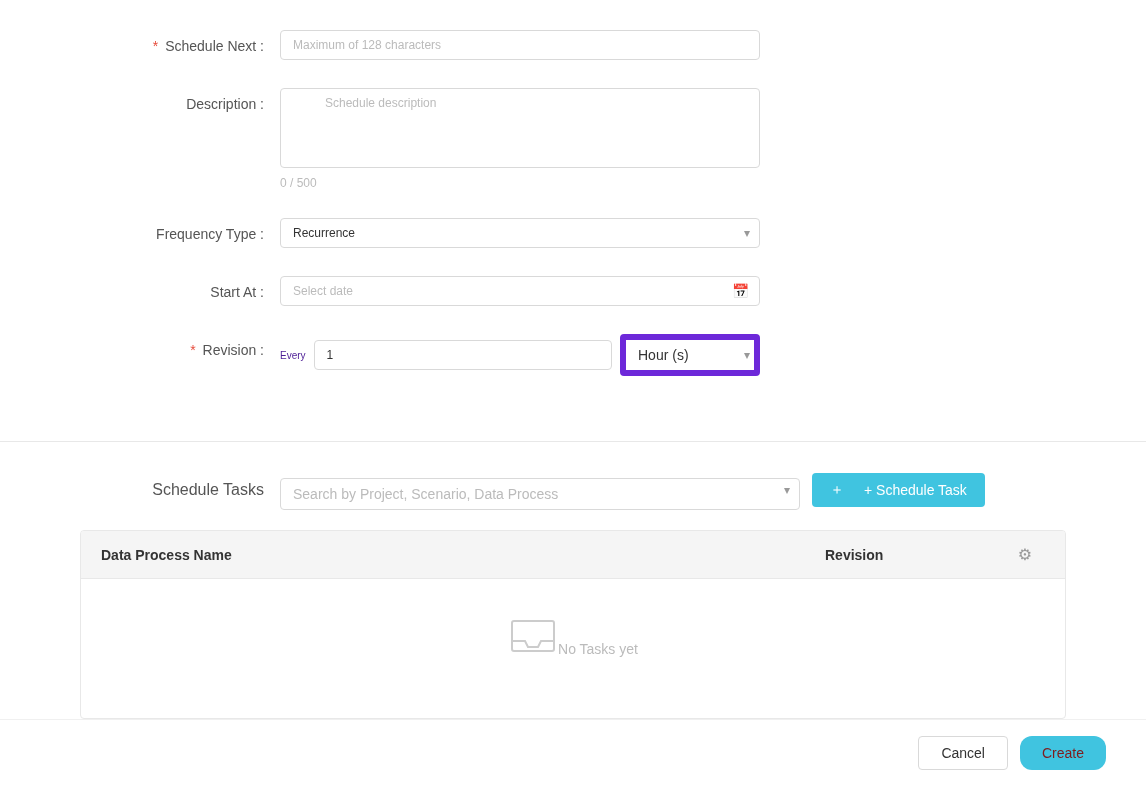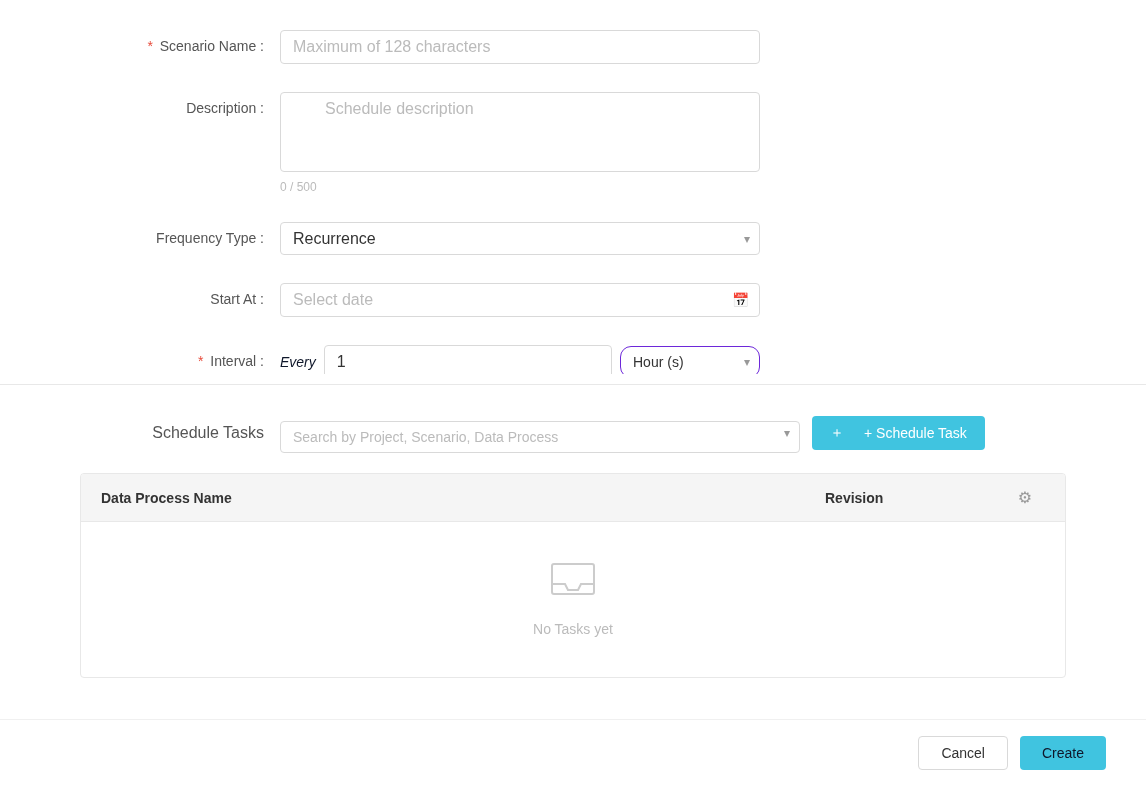--- a/index.html
+++ b/index.html
@@ -48,21 +48,21 @@
     .form-control-wrap {
       flex: 1;
       max-width: 480px;
     }
 
     input[type="text"], textarea, .select-box {
       width: 100%;
       border: 1px solid #d9d9d9;
       border-radius: 4px;
       padding: 7px 12px;
-      font-size: 16px;
+      font-size: 12px;
       color: #333;
       outline: none;
       background: #fff;
     }
 
     input[type="text"]::placeholder, textarea::placeholder {
       color: #bbb;
     }
 
     textarea {
@@ -117,40 +117,39 @@
       font-size: 14px;
     }
 
     .interval-row {
       display: flex;
       align-items: center;
       gap: 8px;
     }
 
     .interval-every-label {
-      font-size: 14px;
-      color: #0f172a;
+      font-size: 10px;
+      color: #4c1d95;
       white-space: nowrap;
-      font-style: italic;
     }
 
     .interval-number-input {
       width: 120px;
       border: 1px solid #d9d9d9;
       border-radius: 4px;
       padding: 7px 12px;
       font-size: 14px;
       color: #333;
       outline: none;
     }
 
     .interval-unit-select {
       width: 140px;
-      border: 1px solid #6d28d9;
-      border-radius: 11px;
+      border: 6px solid #6d28d9;
+      border-radius: 4px;
       padding: 7px 30px 7px 12px;
       font-size: 14px;
       color: #333;
       appearance: none;
       -webkit-appearance: none;
       background: #fff;
       cursor: pointer;
     }
 
     .interval-unit-wrapper {
@@ -275,21 +274,20 @@
     }
 
     .gear-icon {
       color: #999;
       font-size: 16px;
       cursor: pointer;
     }
 
     .tasks-empty {
       display: flex;
-      flex-direction: column;
       align-items: center;
       justify-content: center;
       padding: 40px 20px;
       color: #ccc;
     }
 
     .empty-inbox-icon {
       font-size: 40px;
       margin-bottom: 10px;
     }
@@ -299,52 +297,51 @@
       color: #bbb;
     }
 
     
     .footer {
       padding: 16px 40px;
       display: flex;
       justify-content: flex-end;
       gap: 12px;
       border-top: 1px solid #f0f0f0;
-      margin-top: 41px;
     }
 
     .btn-cancel {
       background: #fff;
       border: 1px solid #d9d9d9;
       border-radius: 4px;
       padding: 8px 22px;
       font-size: 14px;
       cursor: pointer;
       color: #333;
     }
 
     .btn-create {
       background: #40c4e0;
       border: none;
-      border-radius: 4px;
+      border-radius: 12px;
       padding: 8px 22px;
       font-size: 14px;
       cursor: pointer;
-      color: #0f172a;
+      color: #7f1d1d;
     }
   </style>
 </head>
 <body>
 
 <div class="main-content">
 
   <div class="form-row">
     <div class="form-label">
       <span class="required">*</span>
-      <span>Scenario Name :</span>
+      <span>Schedule Next :</span>
     </div>
     <div class="form-control-wrap">
       <input type="text" value="" placeholder="Maximum of 128 characters" style="">
     </div>
   </div>
 
   <div class="form-row">
     <div class="form-label">
       <span>Description :</span>
     </div>
@@ -380,21 +377,21 @@
       <div class="date-input-wrapper">
         <input type="text" value="" placeholder="Select date" style="">
         <span class="cal-icon">📅</span>
       </div>
     </div>
   </div>
 
   <div class="form-row">
     <div class="form-label">
       <span class="required">*</span>
-      <span>Interval :</span>
+      <span>Revision :</span>
     </div>
     <div class="form-control-wrap">
       <div class="interval-row">
         <span class="interval-every-label">Every</span>
         <input type="text" class="interval-number-input" value="1" style="">
         <div class="interval-unit-wrapper">
           <select class="interval-unit-select">
             <option>Hour (s)</option>
             <option>Minute (s)</option>
             <option>Day (s)</option>

